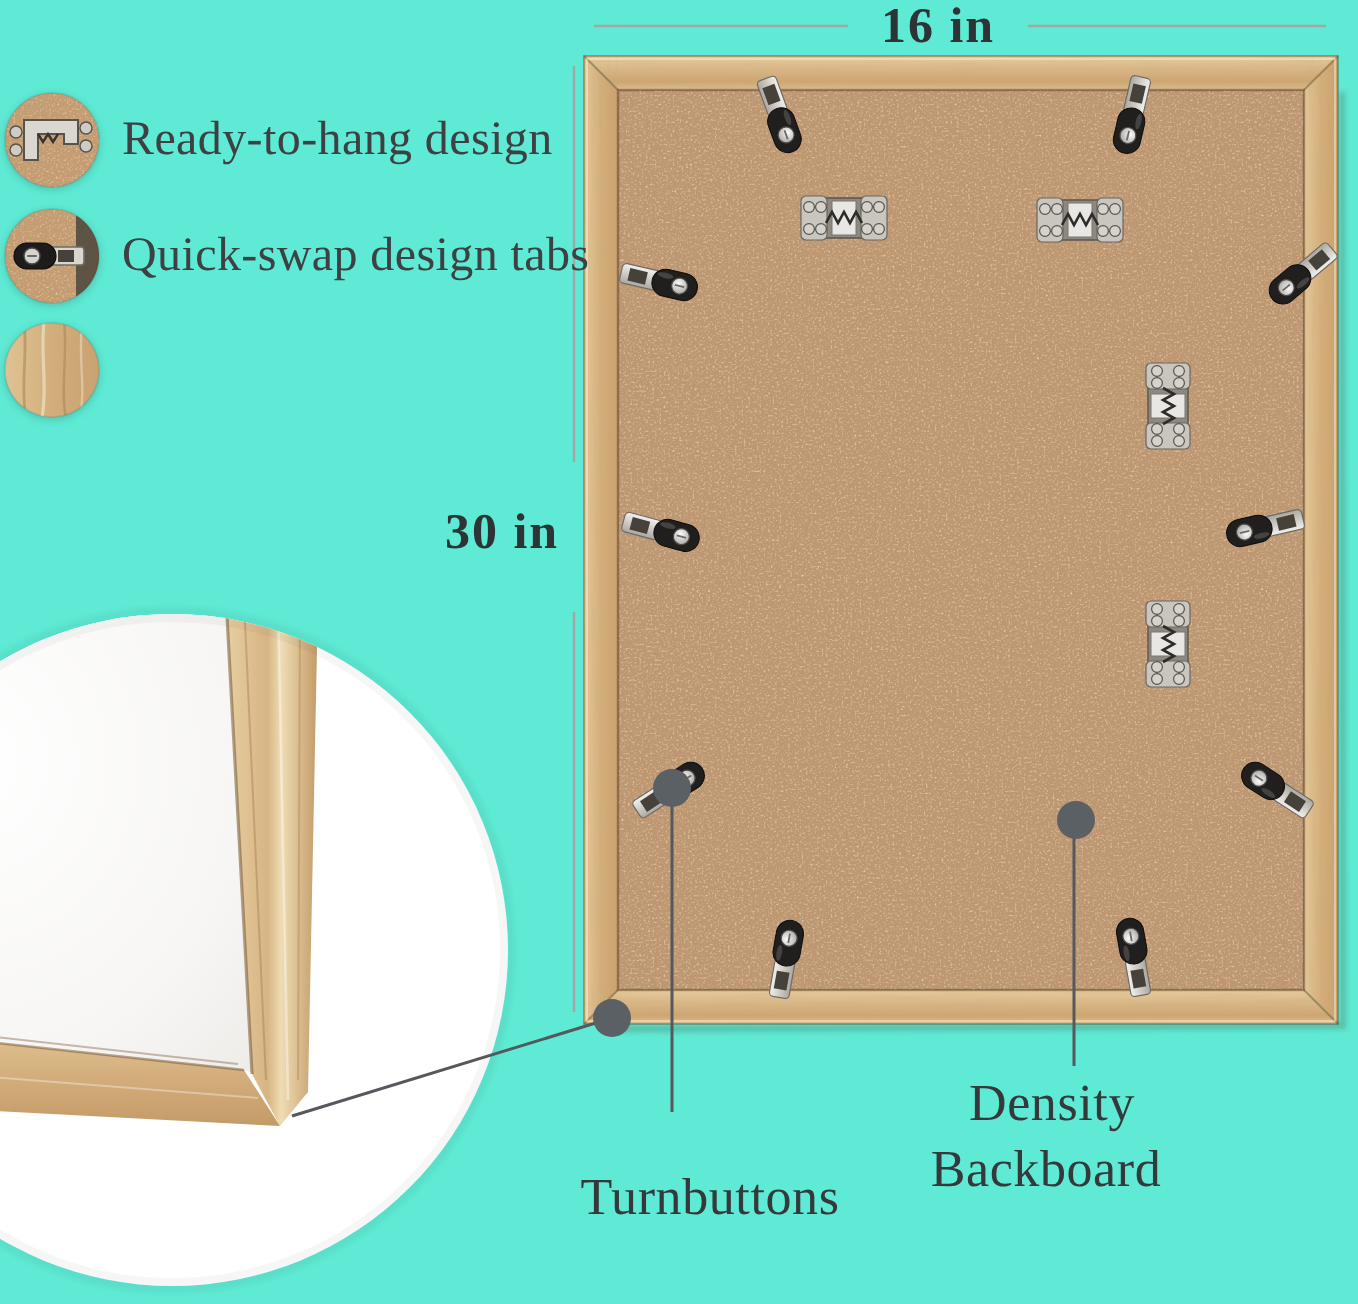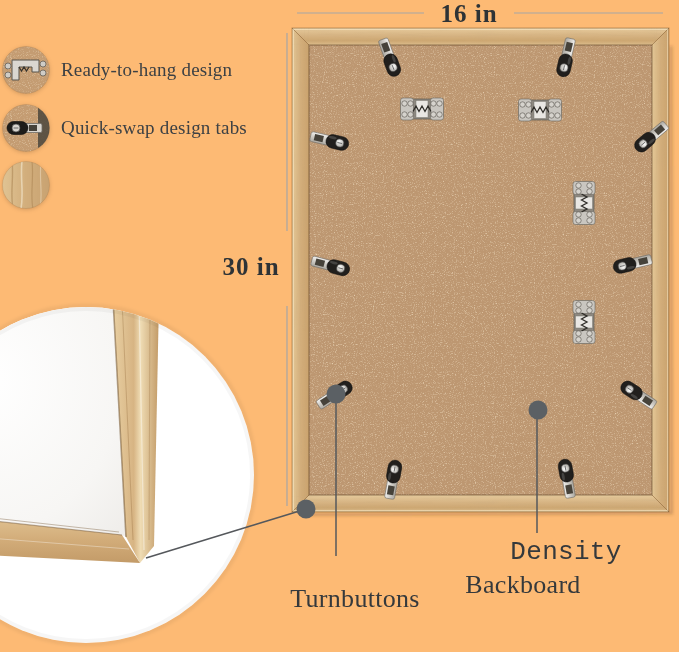--- a/index.html
+++ b/index.html
@@ -1,31 +1,31 @@
 <!DOCTYPE html>
 <html><head>
 <meta charset="utf-8">
 <style>
   html,body{margin:0;padding:0;background:#ffffff;}
   #stage{
-    position:relative;width:679px;height:652px;background:#fdba74;overflow:hidden;
+    position:relative;width:679px;height:652px;background:#5eead4;overflow:hidden;
     font-family:"Liberation Serif","DejaVu Serif",serif;color:#383c3e;
   }
   #scene{position:absolute;left:0;top:0;}
   .dim-label{
     position:absolute;font-weight:bold;font-size:25px;letter-spacing:1px;color:#2e3336;white-space:nowrap;
   }
   #dim-width{left:469px;top:0px;transform:translateX(-50%);}
   #dim-height{left:251px;top:267px;transform:translate(-50%,-50%);}
   .feature-row{position:absolute;left:2px;display:flex;align-items:center;gap:11px;height:48px;}
   .feature-icon{width:48px;height:48px;flex:0 0 48px;filter:drop-shadow(0 1px 2px rgba(0,0,0,0.18));}
-  .feature-label{font-size:19px;color:#3d4144;white-space:nowrap;letter-spacing:0.2px;}
+  .feature-label{font-size:24px;color:#3d4144;white-space:nowrap;letter-spacing:0.2px;}
   .callout-label{position:absolute;font-size:26px;color:#35393c;white-space:nowrap;transform:translateX(-50%);letter-spacing:0.3px;}
   #label-turnbuttons{left:355px;top:560px;margin-top:24px;}
-  #label-density{left:566px;top:537px;font-family:Liberation Mono, monospace;}
+  #label-density{left:526px;top:537px;}
   #label-backboard{left:523px;top:570px;}
 </style>
 </head>
 <body>
 
 <div id="stage">
 
   <svg id="scene" width="679" height="652" viewBox="0 0 679 652">
     <defs>
       <linearGradient id="woodTopGrad" x1="0" y1="0" x2="0" y2="1">

